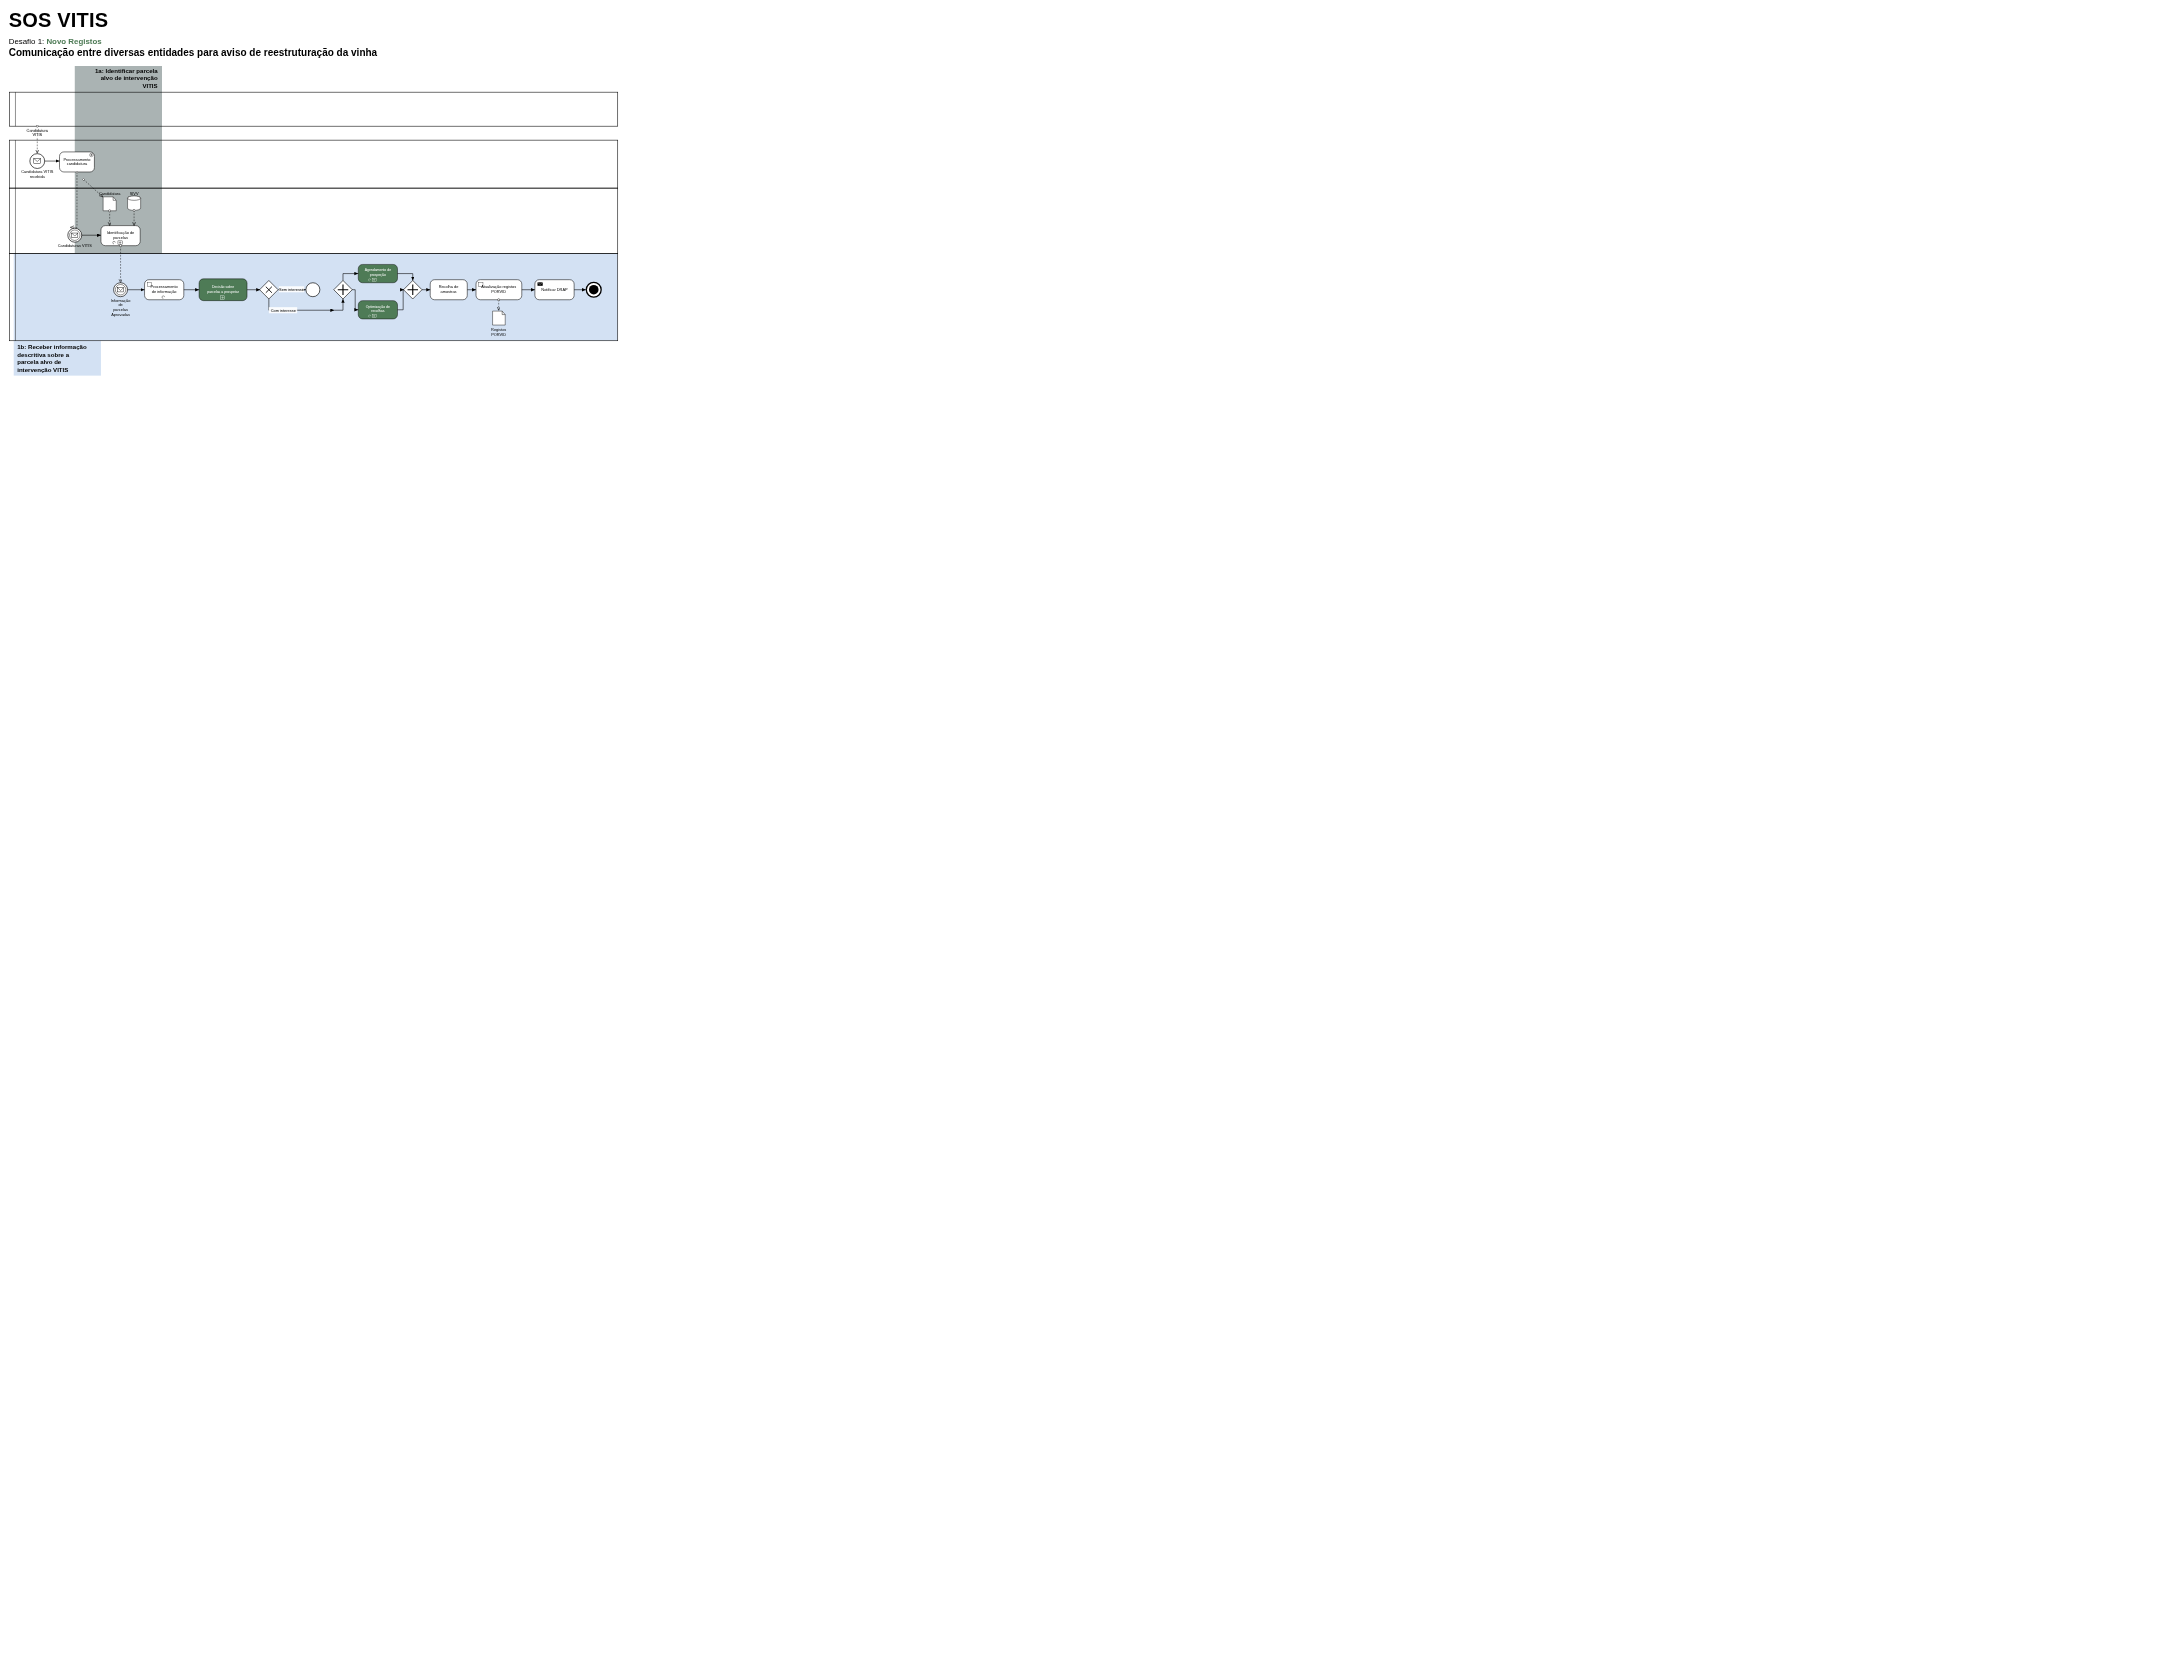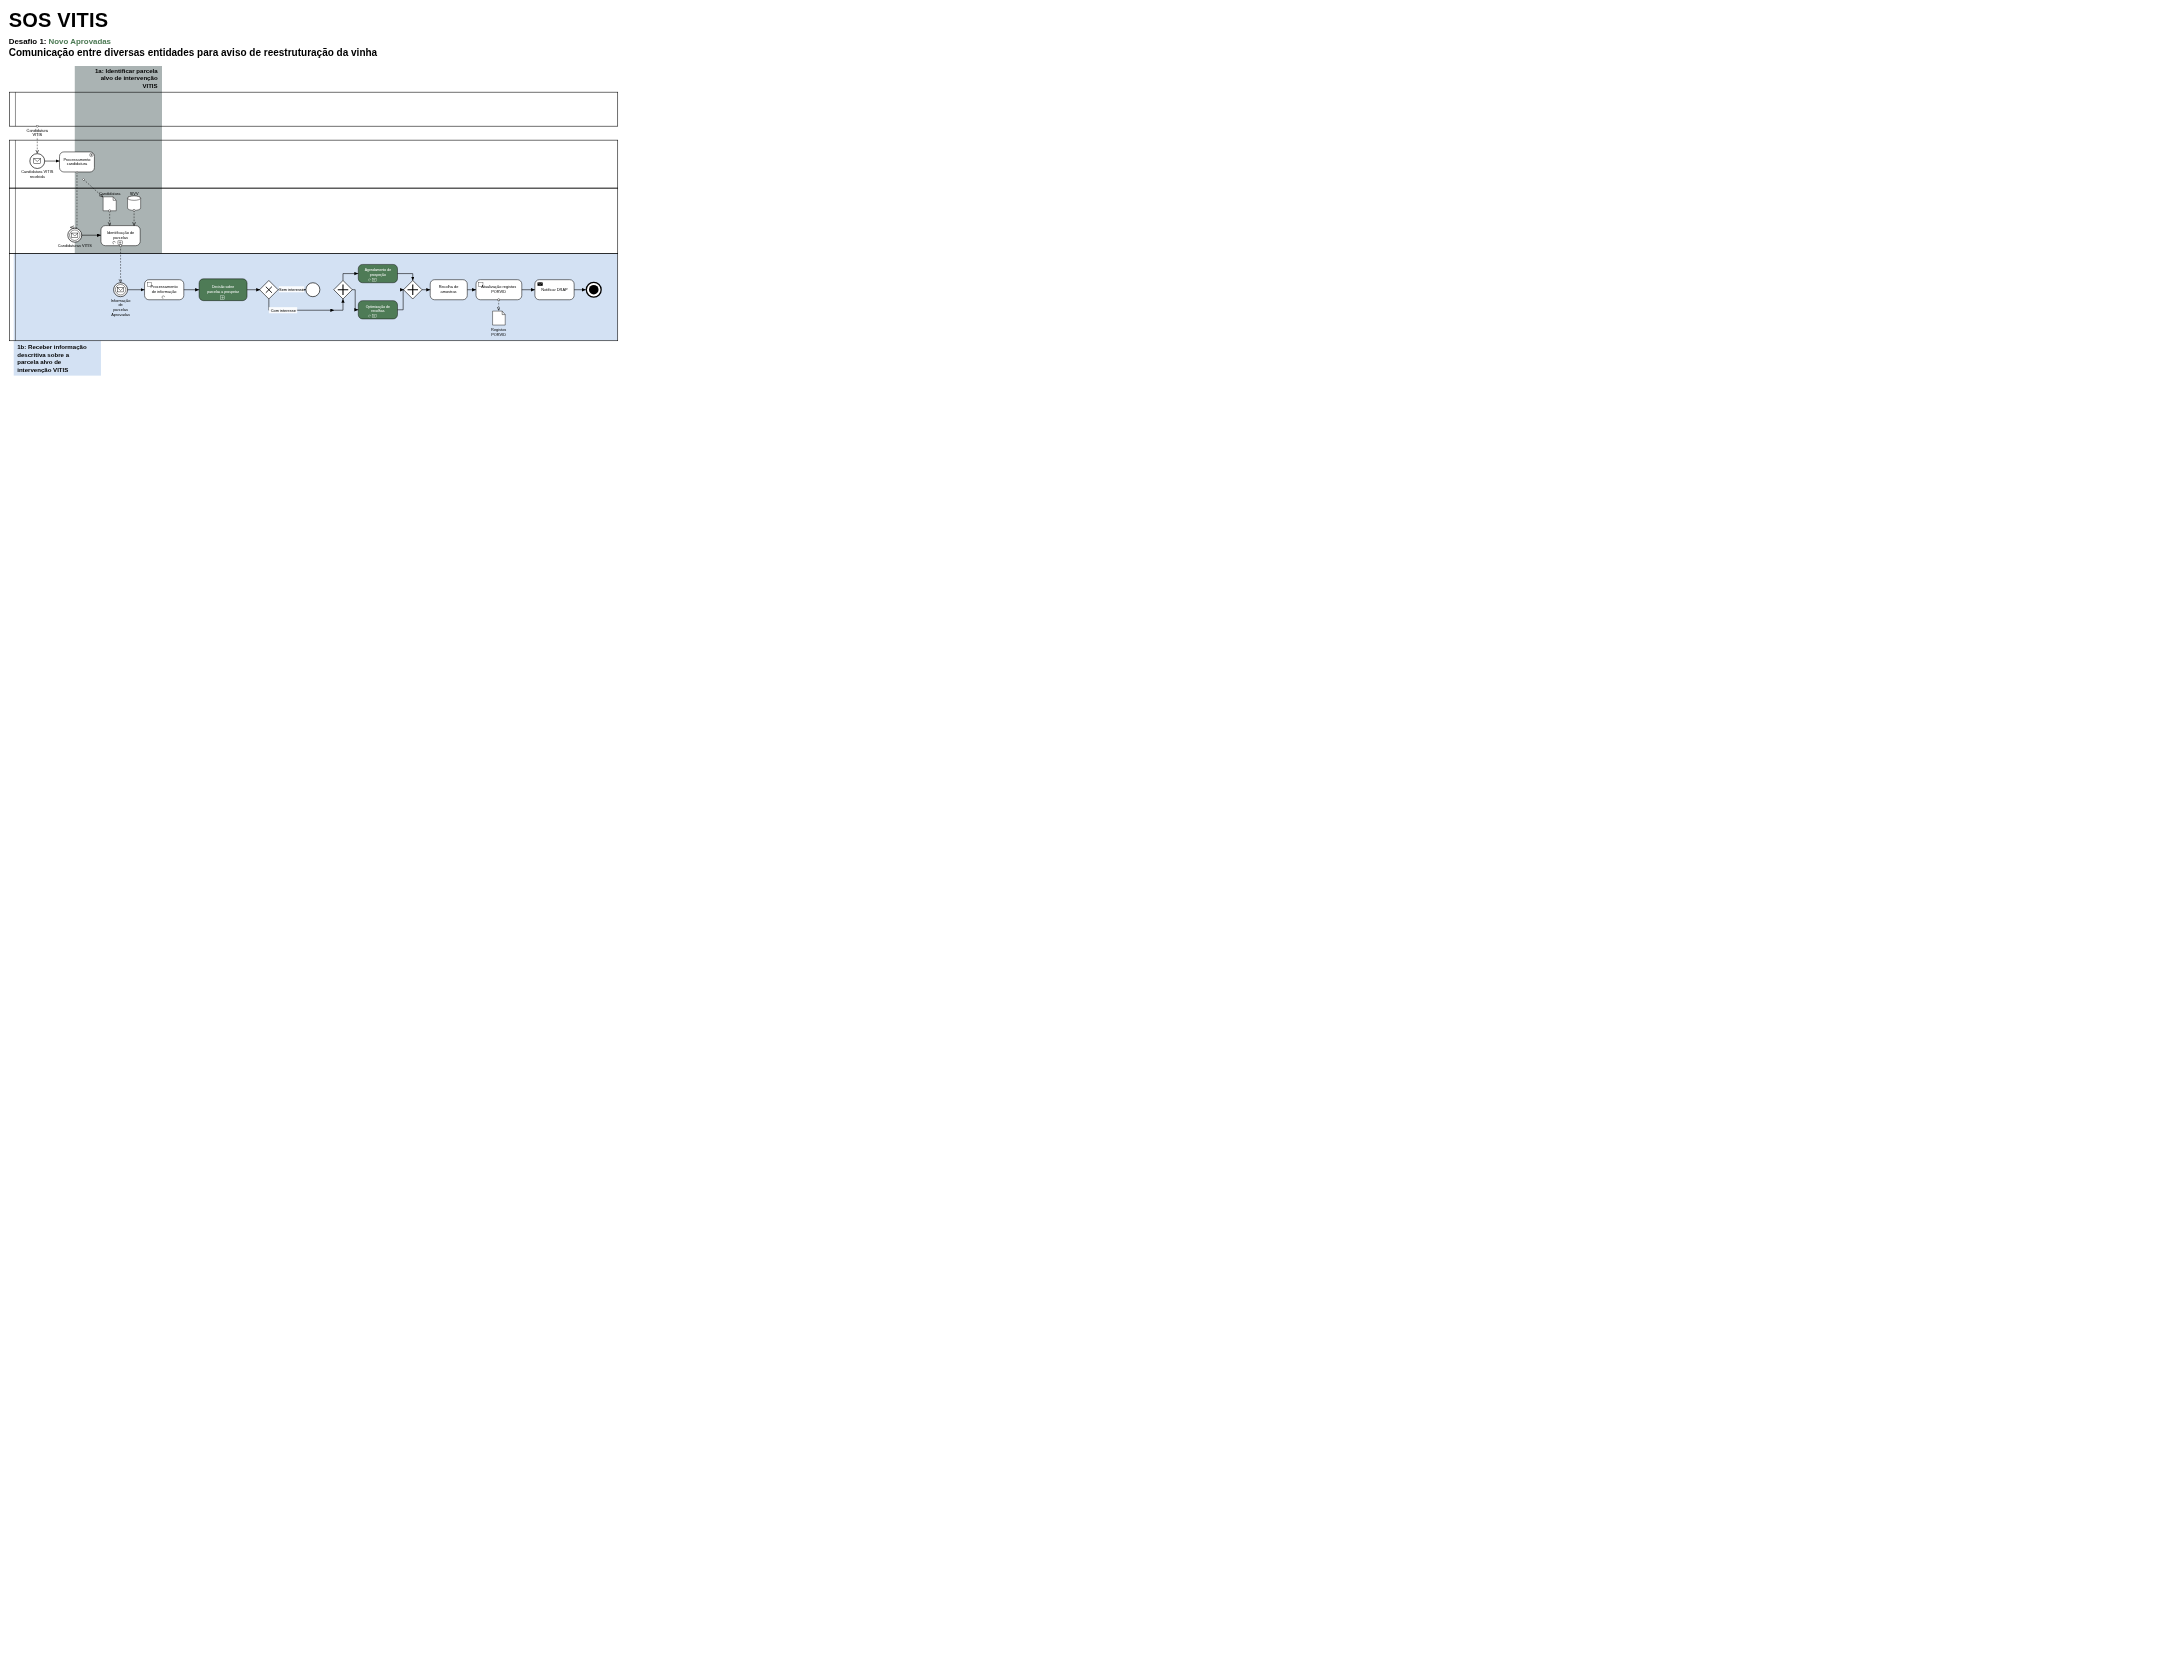--- a/index.html
+++ b/index.html
@@ -5,21 +5,21 @@
   * { box-sizing: border-box; }
   body {
     margin: 0;
     padding: 8.7px;
     font-family: Arial, Helvetica, sans-serif;
     background: #fff;
     color: #000;
   }
   .title { font-size: 20px; font-weight: 700; margin: 0 0 5.2px 0; letter-spacing: 0.2px; }
   .subtitle-line { font-size: 7.9px; margin: 0 0 0.9px 0; }
-  .subtitle-label { font-weight: 700; }
+  .subtitle-label { font-weight: 400; }
   .subtitle-green { color: #4e7b56; font-weight: 600; }
   .desc { font-size: 10px; margin: 0 0 8.7px 0; font-weight: bold; }
 
   .diagram-wrap { position: relative; width: 620px; height: 314px; }
   svg { position: absolute; inset: 0; }
 
   .lane-label {
     font-size: 10px;
     transform: rotate(-90deg);
     transform-origin: center;
@@ -53,21 +53,21 @@
   .hilite-blue { fill: #c8d9f0; opacity: 0.8; }
   .callout-text { font-size: 14px; font-weight: 700; }
   .doc-shape { fill: #fff; stroke: #000; stroke-width: 1; }
   .db-shape { fill: #fff; stroke: #000; stroke-width: 1; }
 </style>
 </head>
 <body>
 
 <h1 class="title">SOS VITIS</h1>
 <p class="subtitle-line">
-  <span class="subtitle-label">Desafio 1: </span><span class="subtitle-green">Novo Aprovadas</span>
+  <span class="subtitle-label">Desafio 1: </span><span class="subtitle-green">Novo Registos</span>
 </p>
 <p class="desc">Comunicação entre diversas entidades para aviso de reestruturação da vinha</p>
 
 <div class="diagram-wrap">
 <svg viewBox="0 0 1420 720" width="620" height="314">
   <defs>
     <marker id="arrow" markerWidth="8" markerHeight="8" refX="7" refY="3" orient="auto">
       <path d="M0,0 L7,3 L0,6 Z" fill="#000"></path>
     </marker>
     <marker id="arrow-open" markerWidth="9" markerHeight="9" refX="8" refY="3.5" orient="auto">

